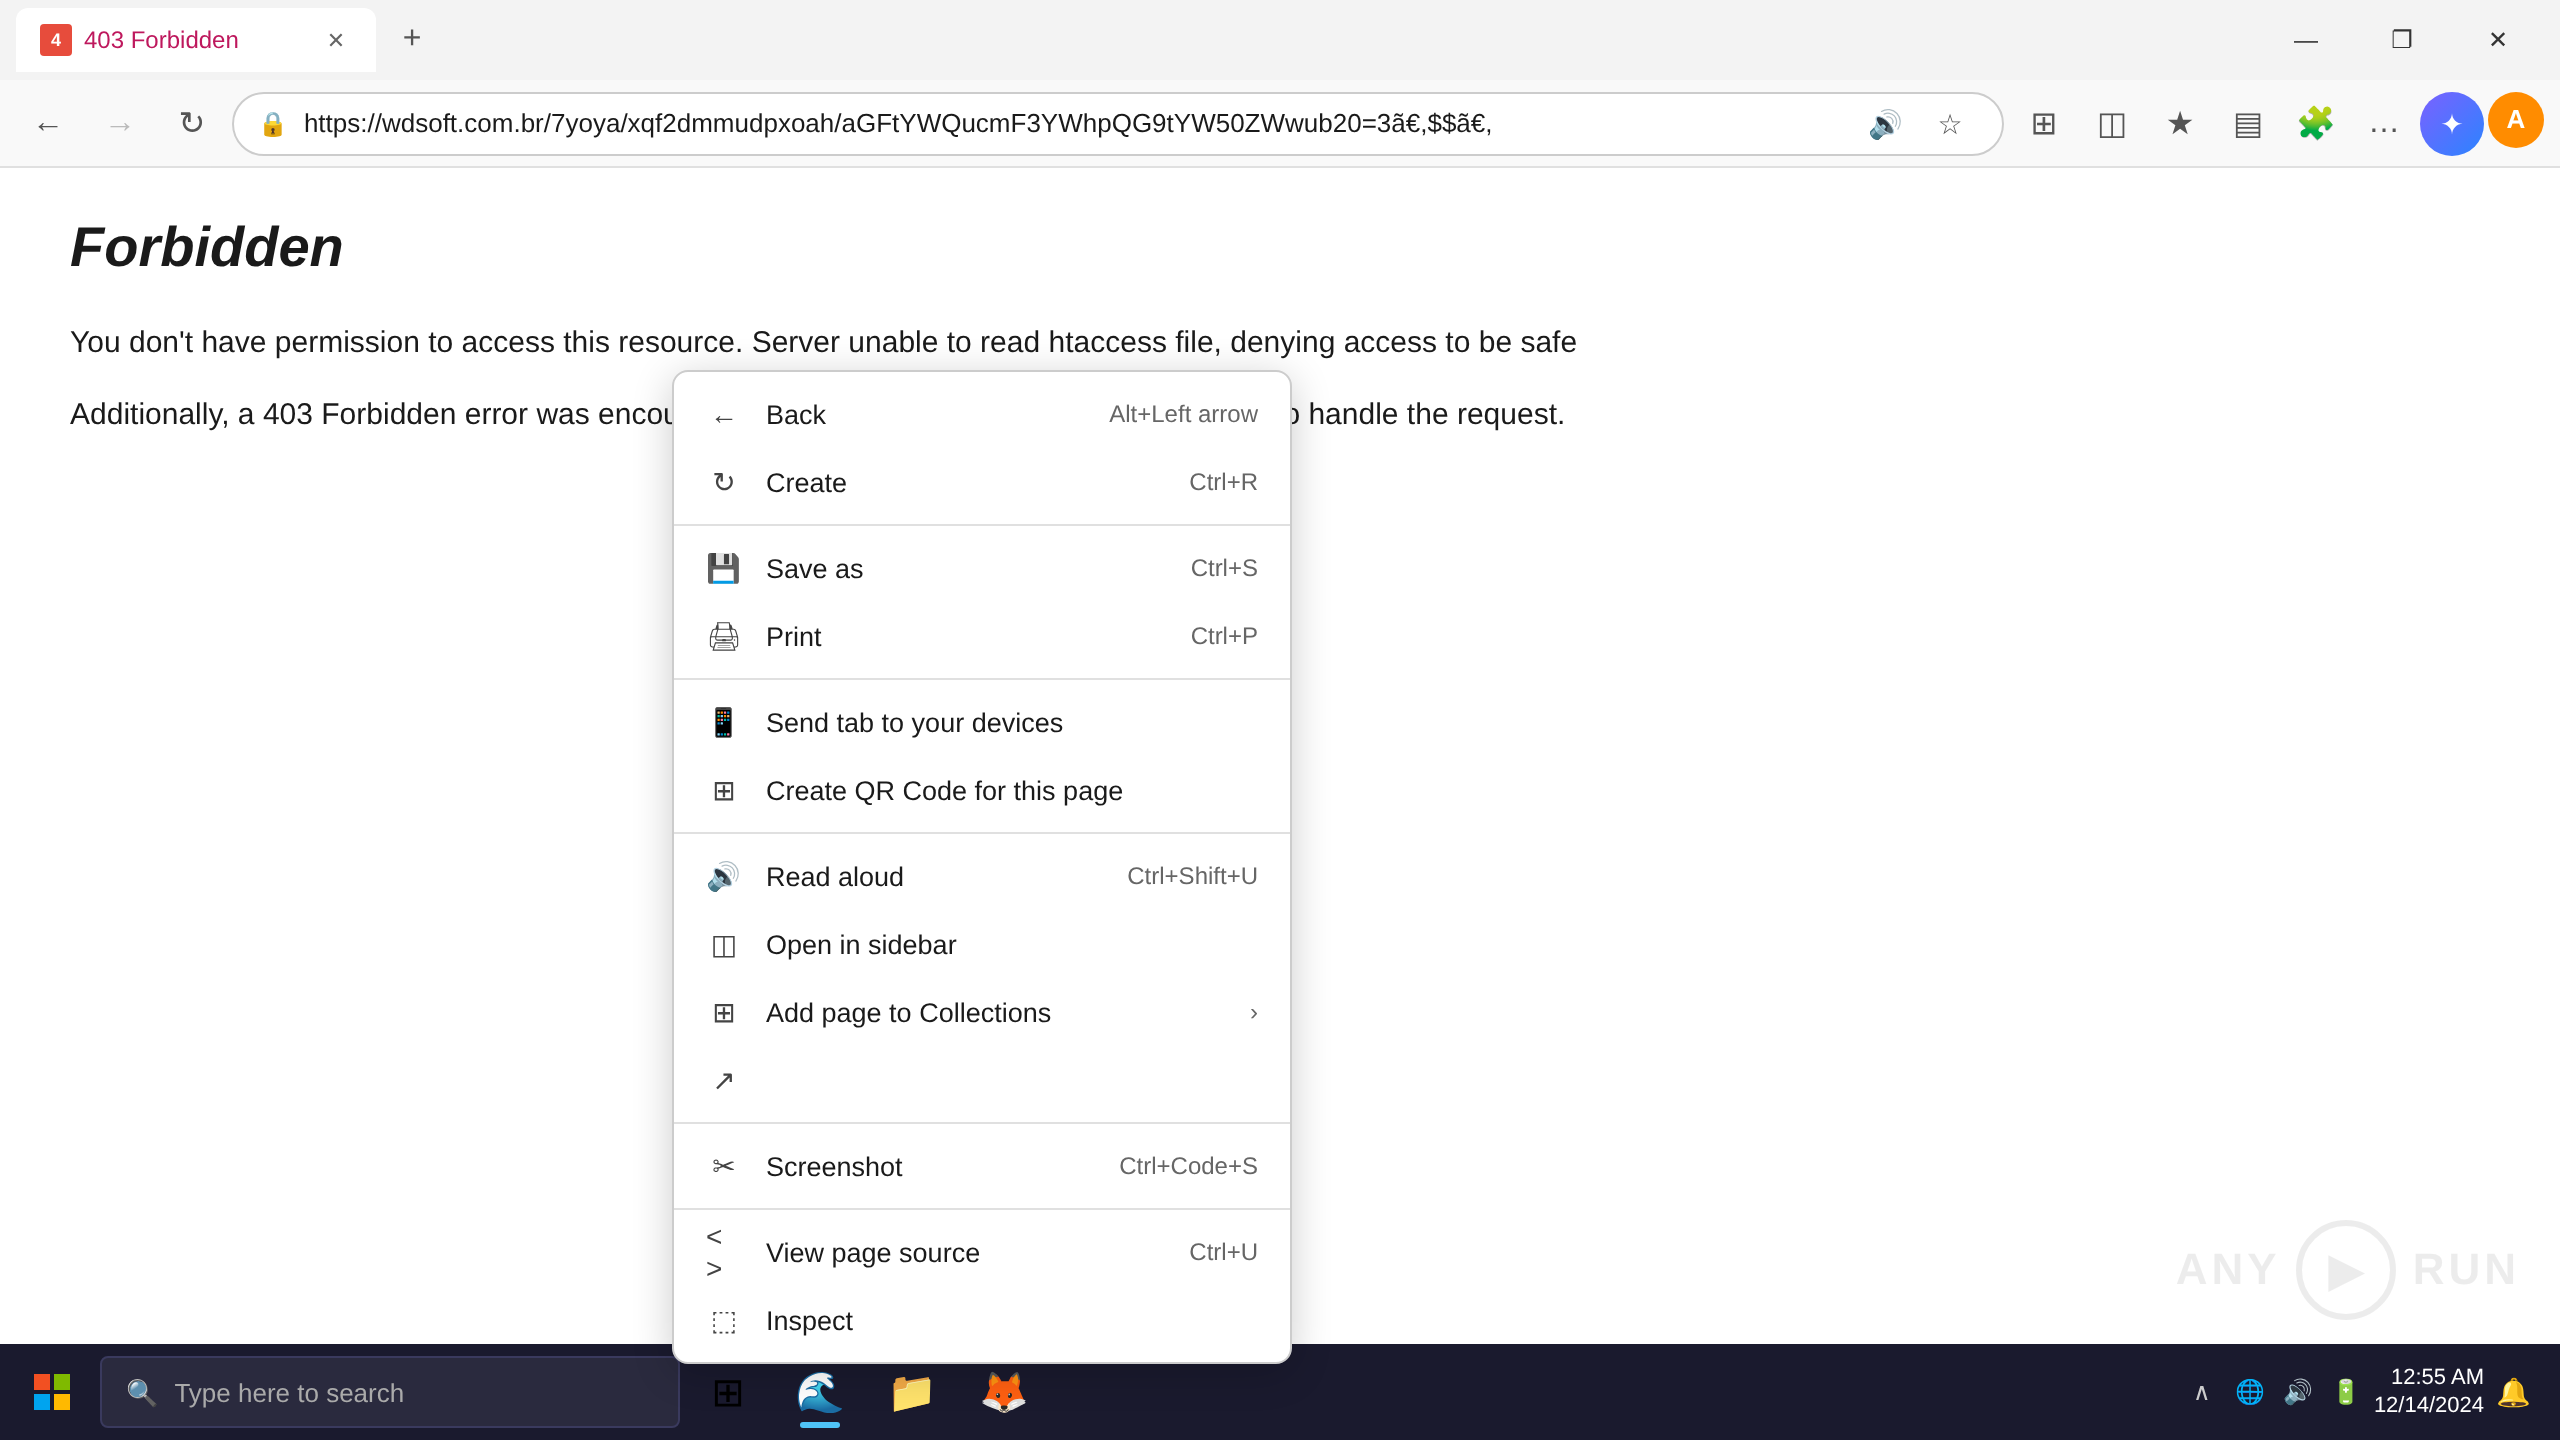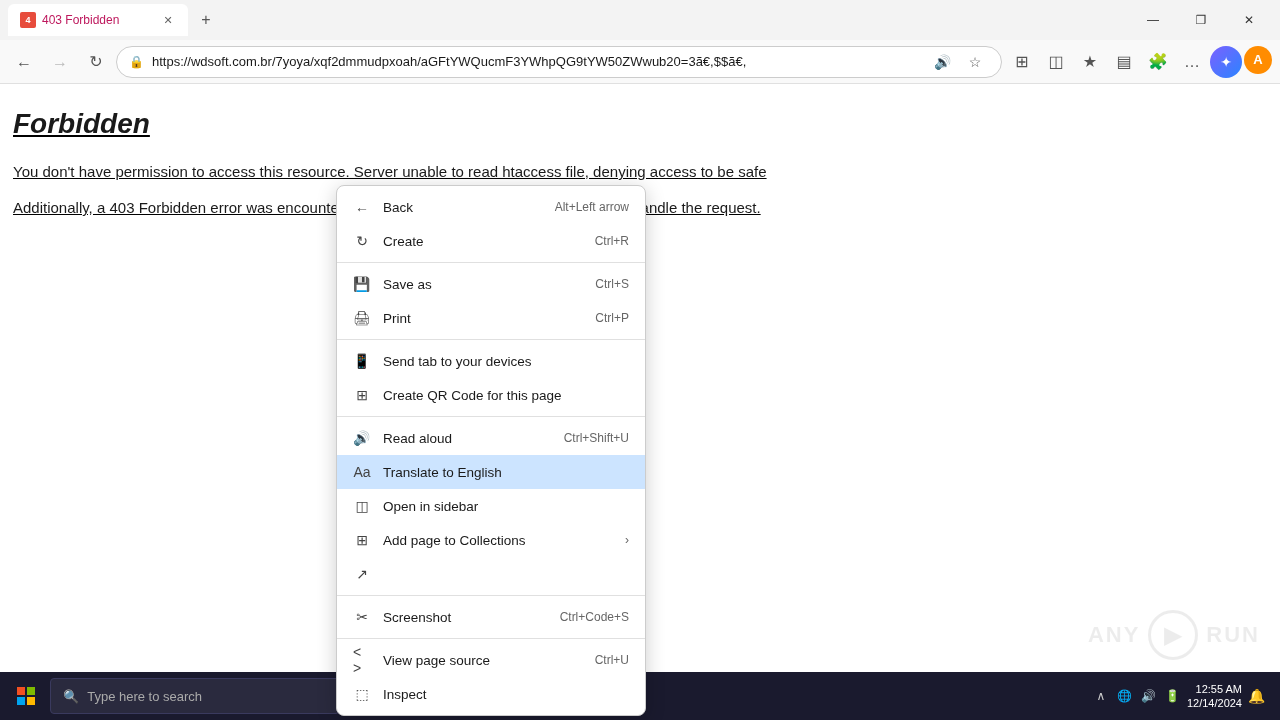--- a/index.html
+++ b/index.html
@@ -196,23 +196,22 @@
       align-items: center;
       justify-content: center;
       color: white;
       font-size: 13px;
       font-weight: bold;
       cursor: pointer;
     }
 
     
     .page-content {
-      padding: 24px 13px;
+      padding: 24px 35px;
       position: relative;
-      text-decoration: underline;
     }
     .page-title {
       font-size: 28px;
       font-weight: bold;
       color: #1a1a1a;
       margin-bottom: 20px;
       font-style: italic;
     }
     .page-text {
       font-size: 15px;
@@ -505,24 +504,20 @@
     </div>
     <div class="menu-item">
       <span class="menu-icon">⊞</span>
       <span class="menu-label">Create QR Code for this page</span>
     </div>
     <div class="menu-divider"></div>
     <div class="menu-item">
       <span class="menu-icon">🔊</span>
       <span class="menu-label">Read aloud</span>
       <span class="menu-shortcut">Ctrl+Shift+U</span>
-    </div>
-    <div class="menu-item highlighted">
-      <span class="menu-icon">Aa</span>
-      <span class="menu-label">Translate to English</span>
     </div>
     <div class="menu-item">
       <span class="menu-icon">◫</span>
       <span class="menu-label">Open in sidebar</span>
     </div>
     <div class="menu-item">
       <span class="menu-icon">⊞</span>
       <span class="menu-label">Add page to Collections</span>
       <span class="menu-arrow">›</span>
     </div>

